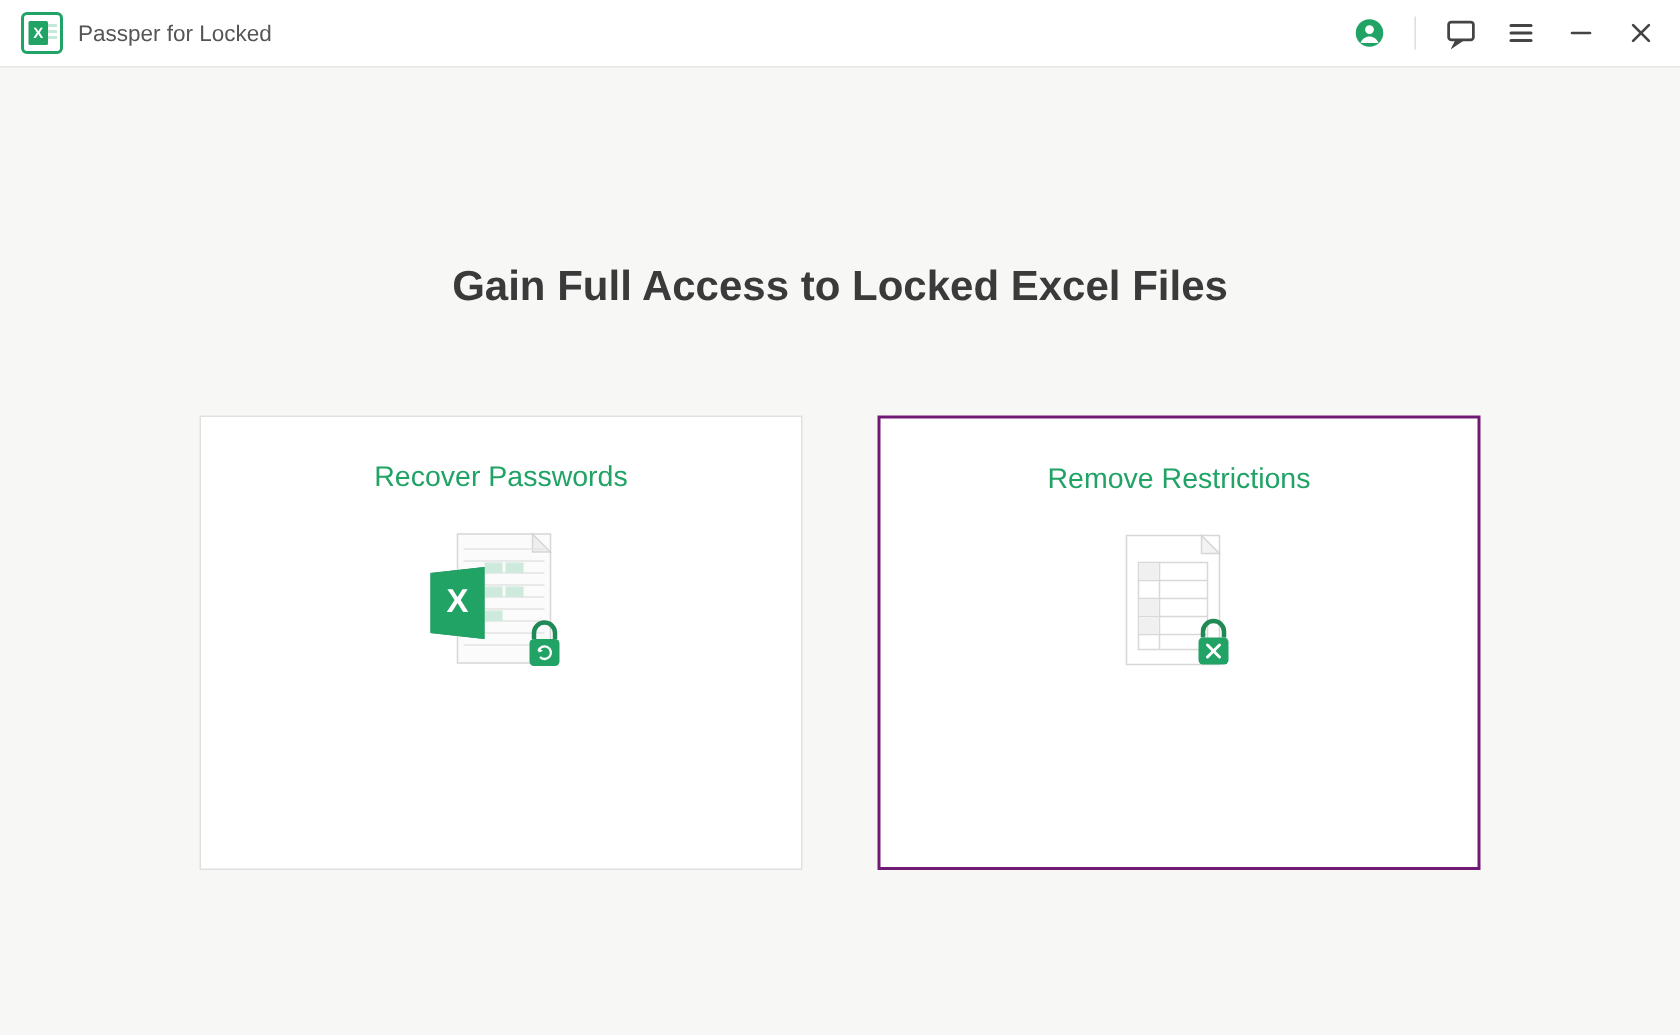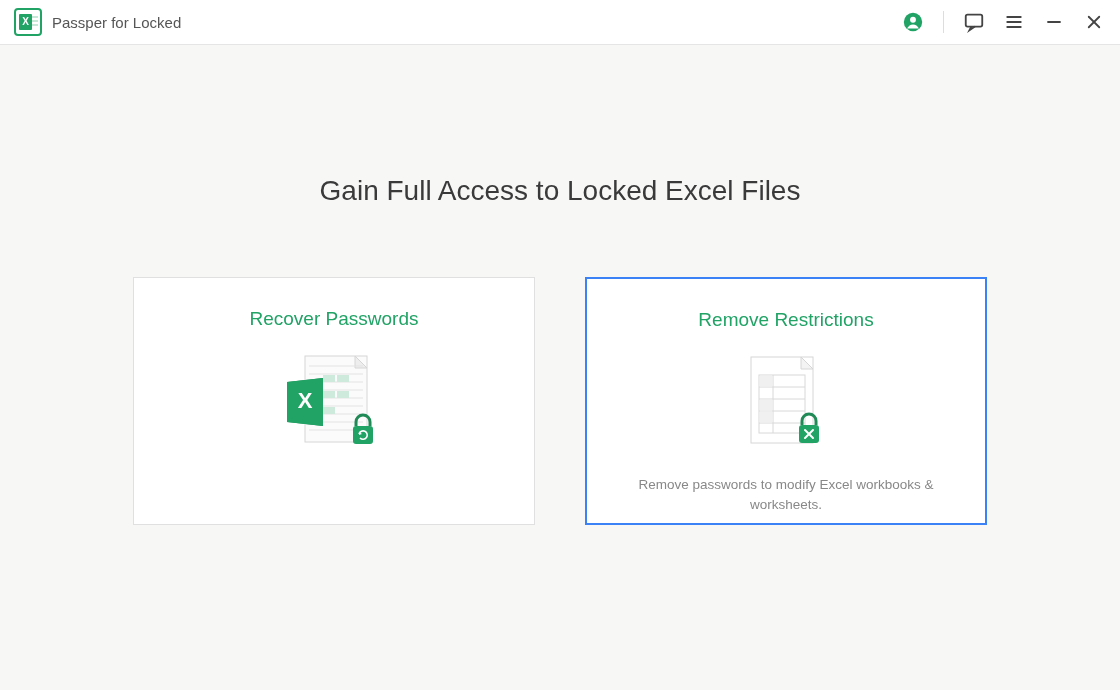--- a/index.html
+++ b/index.html
@@ -41,42 +41,42 @@
     width: 1px; height: 22px; background: #ddd;
     margin: 0 2px;
   }
   
   .main {
     padding-top: 130px;
     text-align: center;
   }
   .headline {
     font-size: 28px;
-    font-weight: 400;
+    font-weight: 700;
     color: #3a3a3a;
     margin-bottom: 70px;
   }
   .cards {
     display: flex;
     justify-content: center;
     gap: 50px;
   }
   .card {
     width: 402px;
-    height: 248px;
+    height: 303px;
     background: #ffffff;
     border: 1px solid #e0e0e0;
     padding: 30px 24px 24px 24px;
     display: flex;
     flex-direction: column;
     align-items: center;
     cursor: pointer;
   }
   .card.selected {
-    border: 2px solid #3b82f6;
+    border: 2px solid #701a75;
   }
   .card-title {
     font-size: 19px;
     color: #21a366;
     font-weight: 400;
     margin-bottom: 22px;
   }
   .card-illu {
     height: 100px;
     display: flex; align-items: center; justify-content: center;
@@ -218,17 +218,16 @@
           <g transform="translate(66,58)">
             <path d="M5 14 v-4 a7 7 0 0 1 14 0 v4" fill="none" stroke="#1f8a55" stroke-width="3"></path>
             <rect x="2" y="14" width="20" height="18" rx="3" fill="#21a366"></rect>
             <g stroke="#ffffff" stroke-width="2" stroke-linecap="round">
               <line x1="8" y1="19" x2="16" y2="27"></line>
               <line x1="16" y1="19" x2="8" y2="27"></line>
             </g>
           </g>
         </svg>
       </div>
-      <div class="card-desc">Remove passwords to modify Excel workbooks &amp; worksheets.</div>
     </div>
 
   </div>
 </div>
 
 </body></html>

